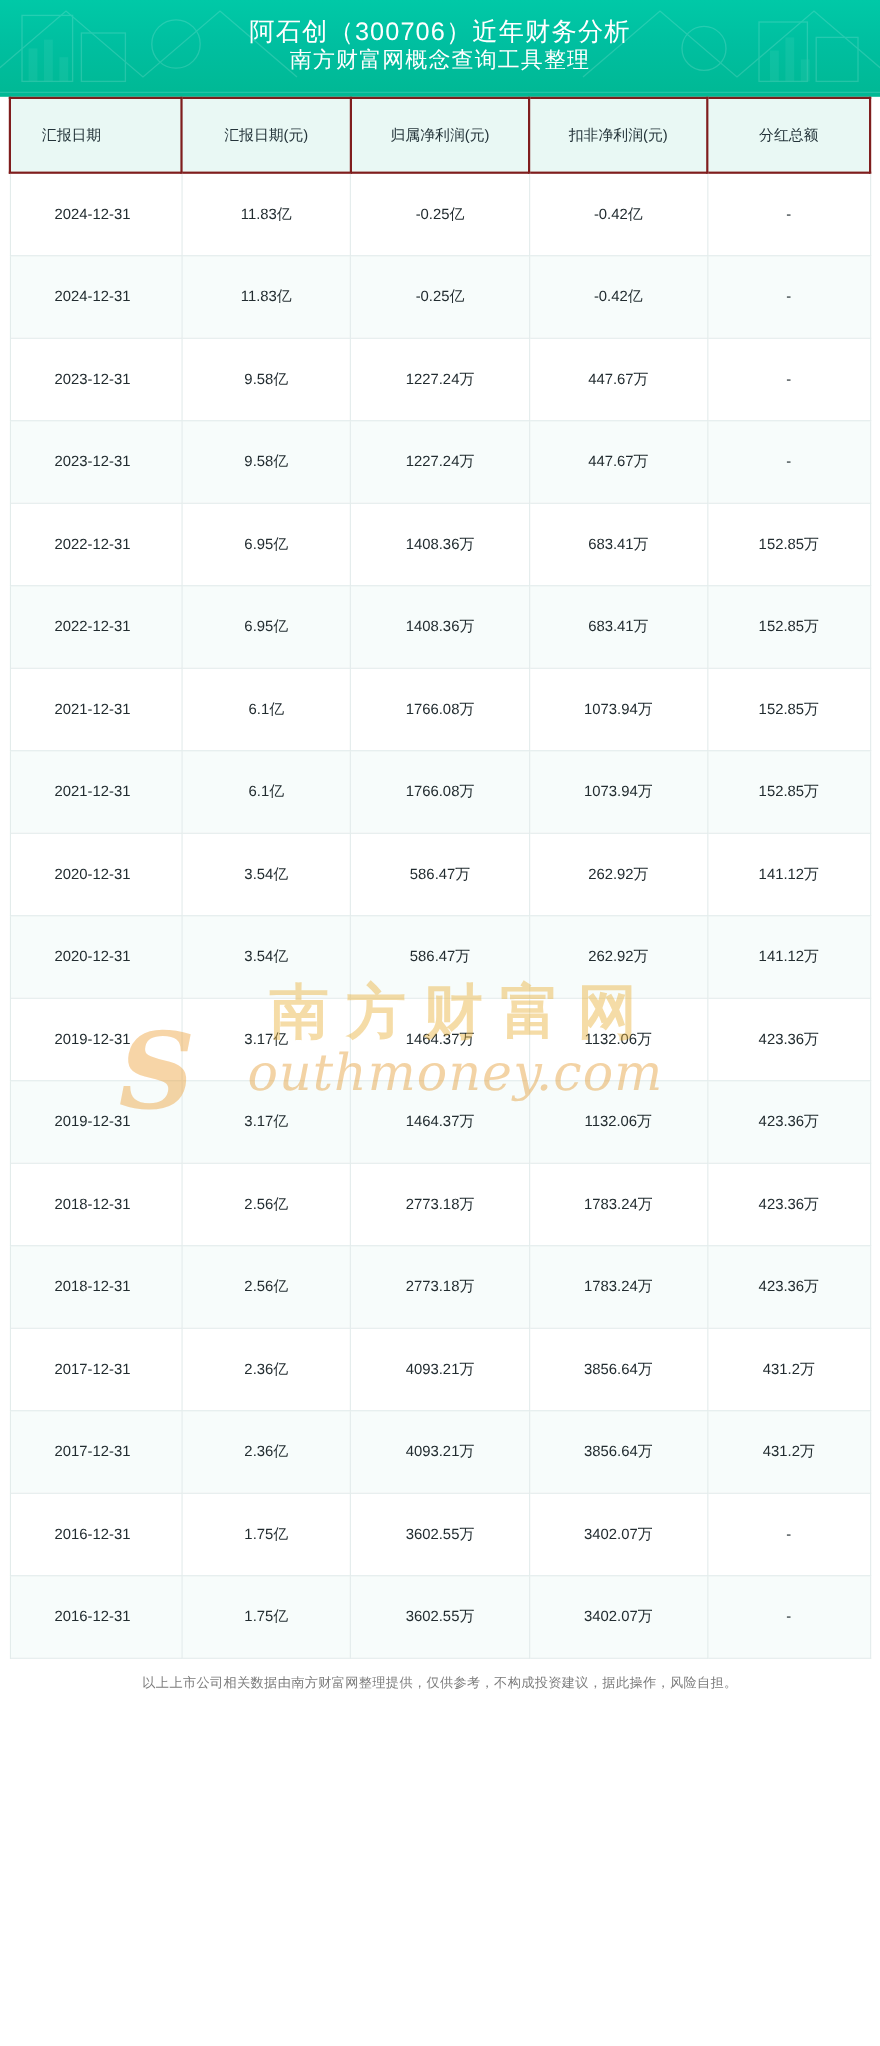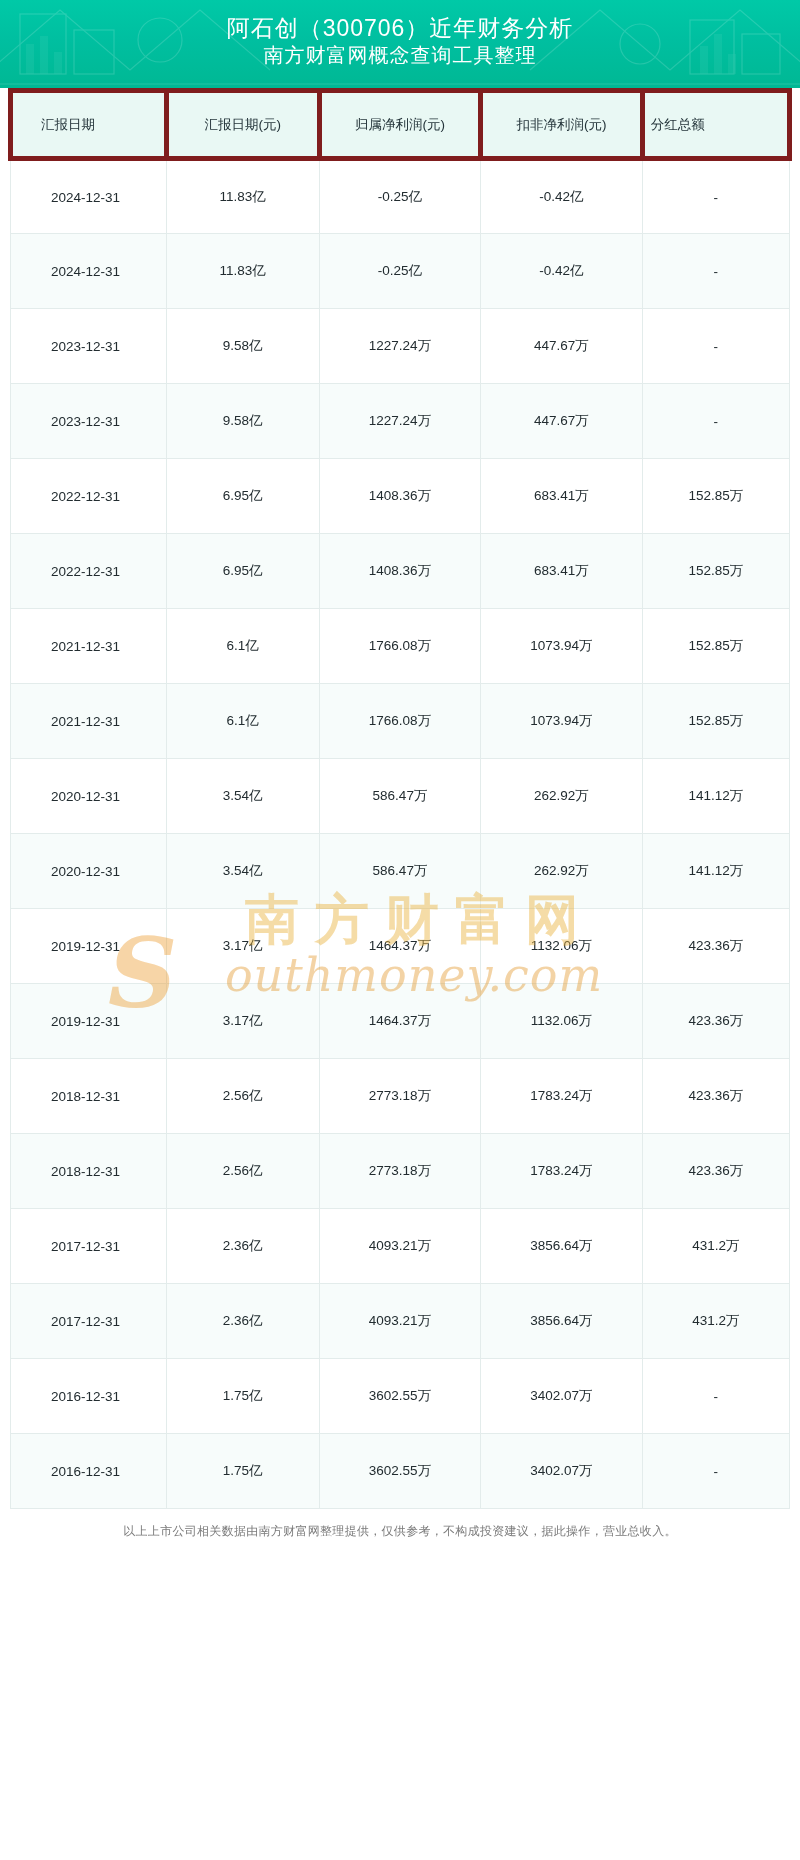--- a/index.html
+++ b/index.html
@@ -73,26 +73,26 @@
   table.fin col.c2 { width: 137px; }
   table.fin col.c3 { width: 137px; }
   table.fin col.c4 { width: 125px; }
 
   table.fin thead th {
     height: 68px;
     background: #e9f8f4;
     color: #24343a;
     font-size: 13.5px;
     font-weight: 400;
-    border: 5px solid #7f1d1d;
+    border: 2px solid #7f1d1d;
     text-align: center;
     padding: 0 6px;
   }
   table.fin thead th.first { text-align: left; padding-left: 28px; }
-  table.fin thead th.last  { text-align: left; }
+  table.fin thead th.last  { text-align: center; }
 
   table.fin tbody td {
     height: 75px;
     border: 1px solid #e3eceb;
     font-size: 13.5px;
     color: #222c30;
     text-align: center;
     padding: 0 6px;
     background: #ffffff;
   }
@@ -332,15 +332,15 @@
             <td class="first">2016-12-31</td>
             <td>1.75亿</td>
             <td>3602.55万</td>
             <td>3402.07万</td>
             <td>-</td>
           </tr>
         </tbody>
     </table>
   </div>
 
-  <div class="footer">以上上市公司相关数据由南方财富网整理提供，仅供参考，不构成投资建议，据此操作，营业总收入。</div>
+  <div class="footer">以上上市公司相关数据由南方财富网整理提供，仅供参考，不构成投资建议，据此操作，风险自担。</div>
 
 </div>
 
 </body></html>

